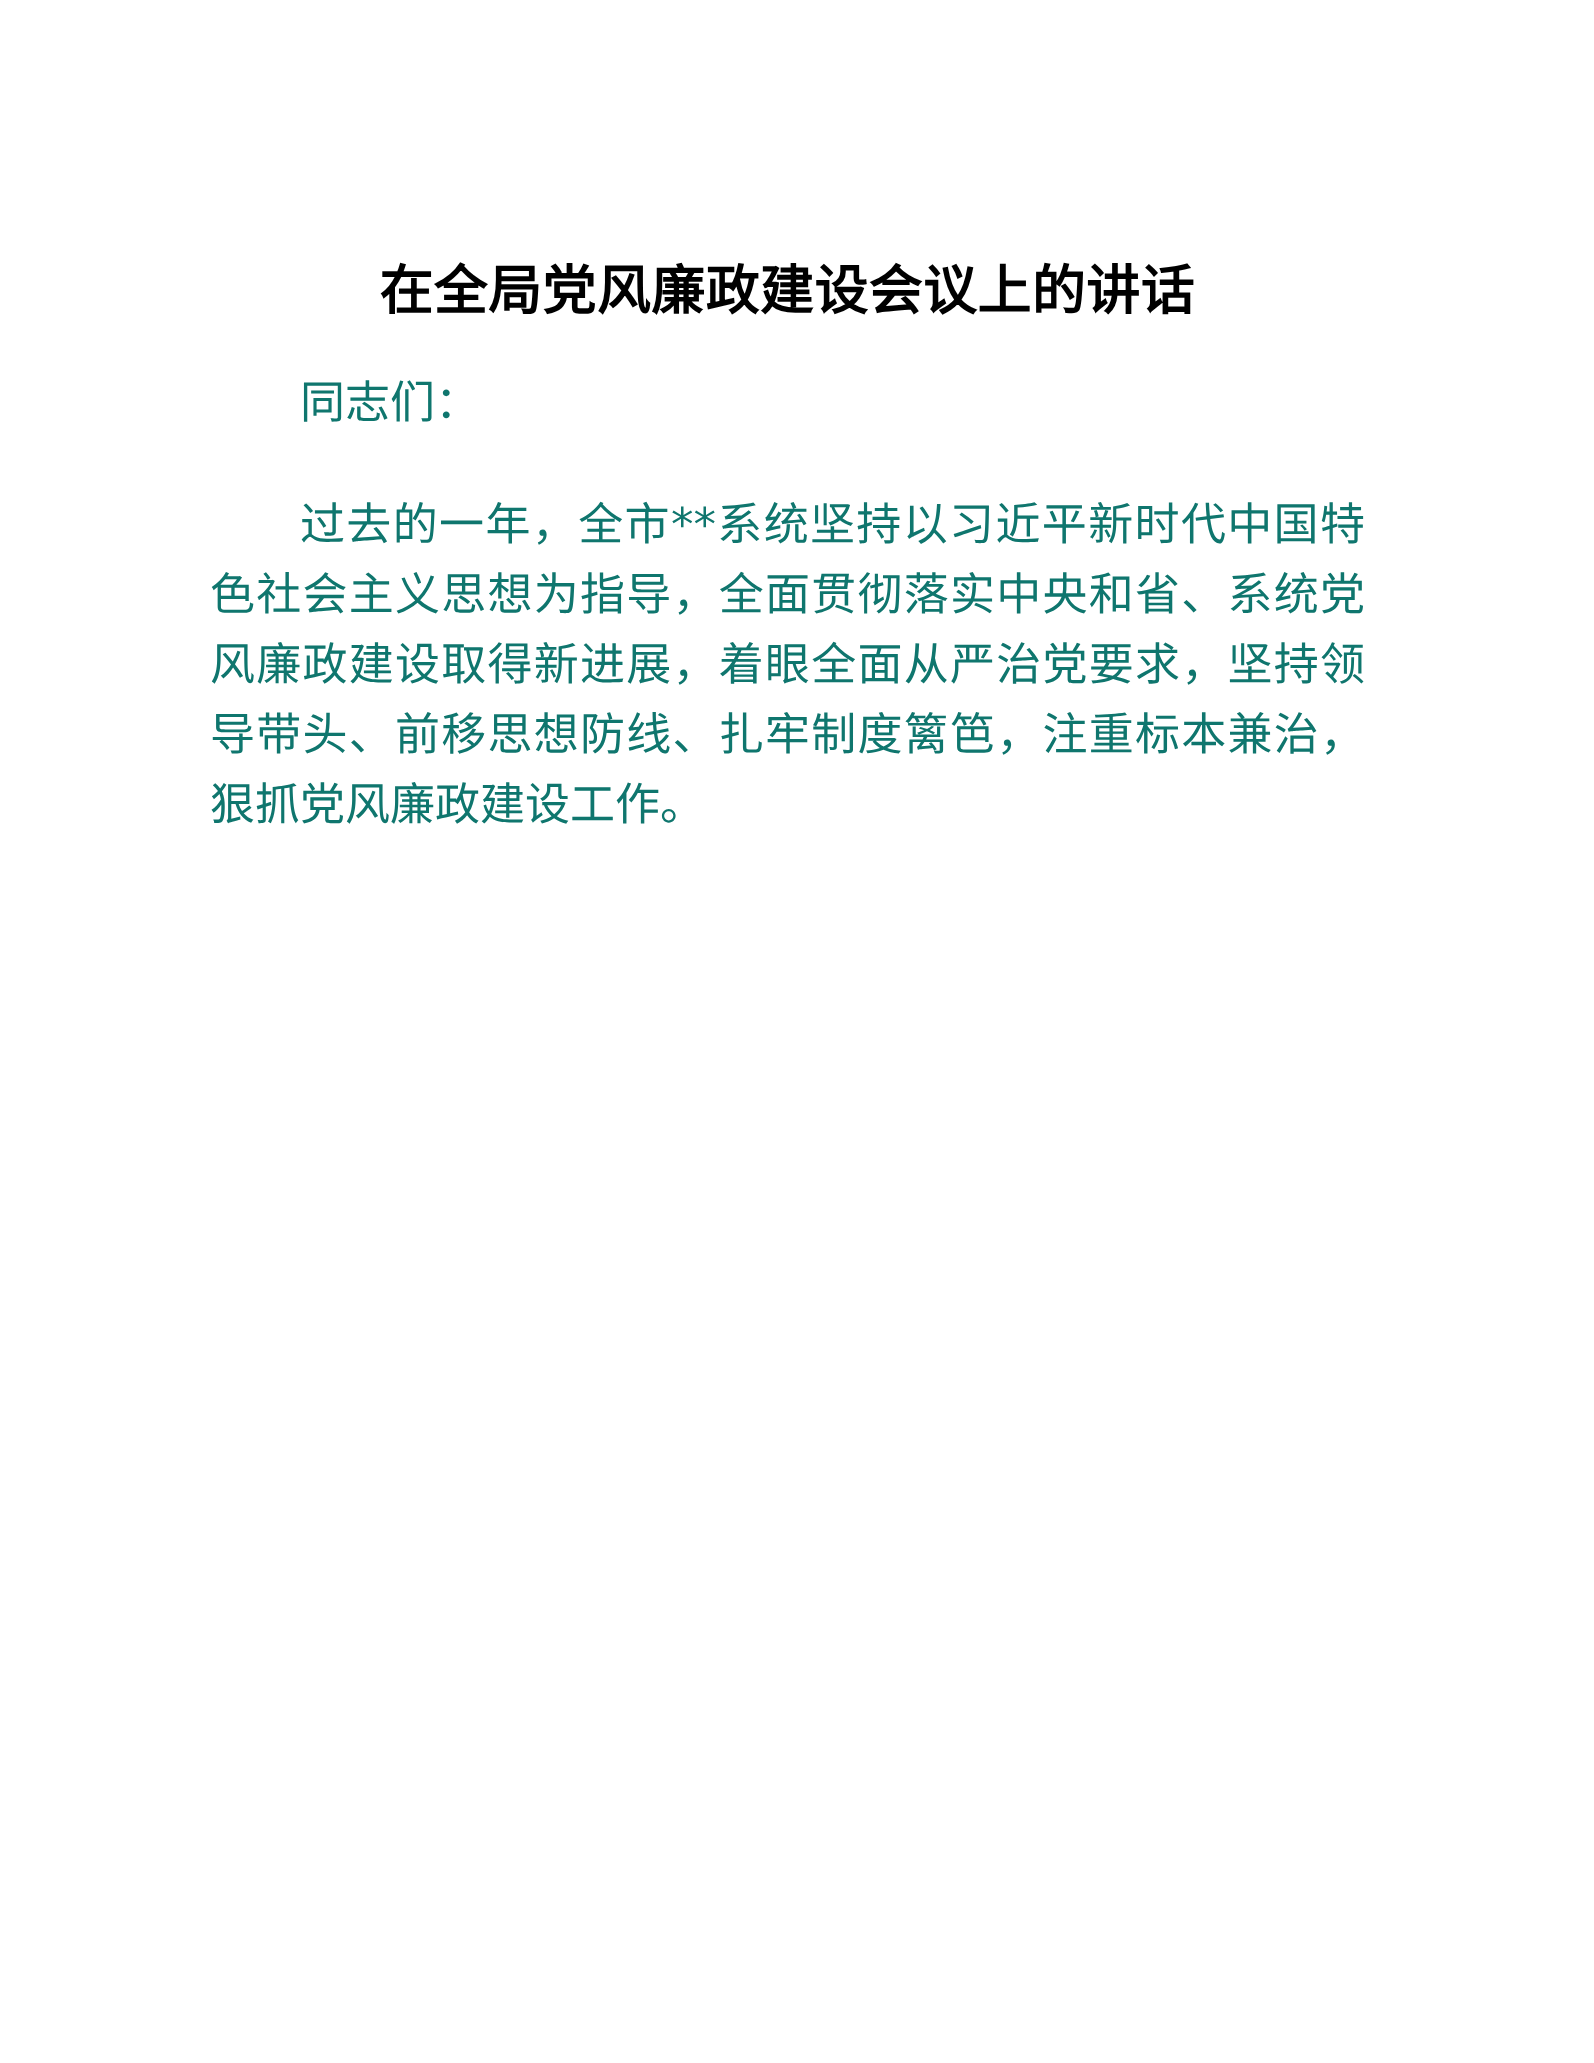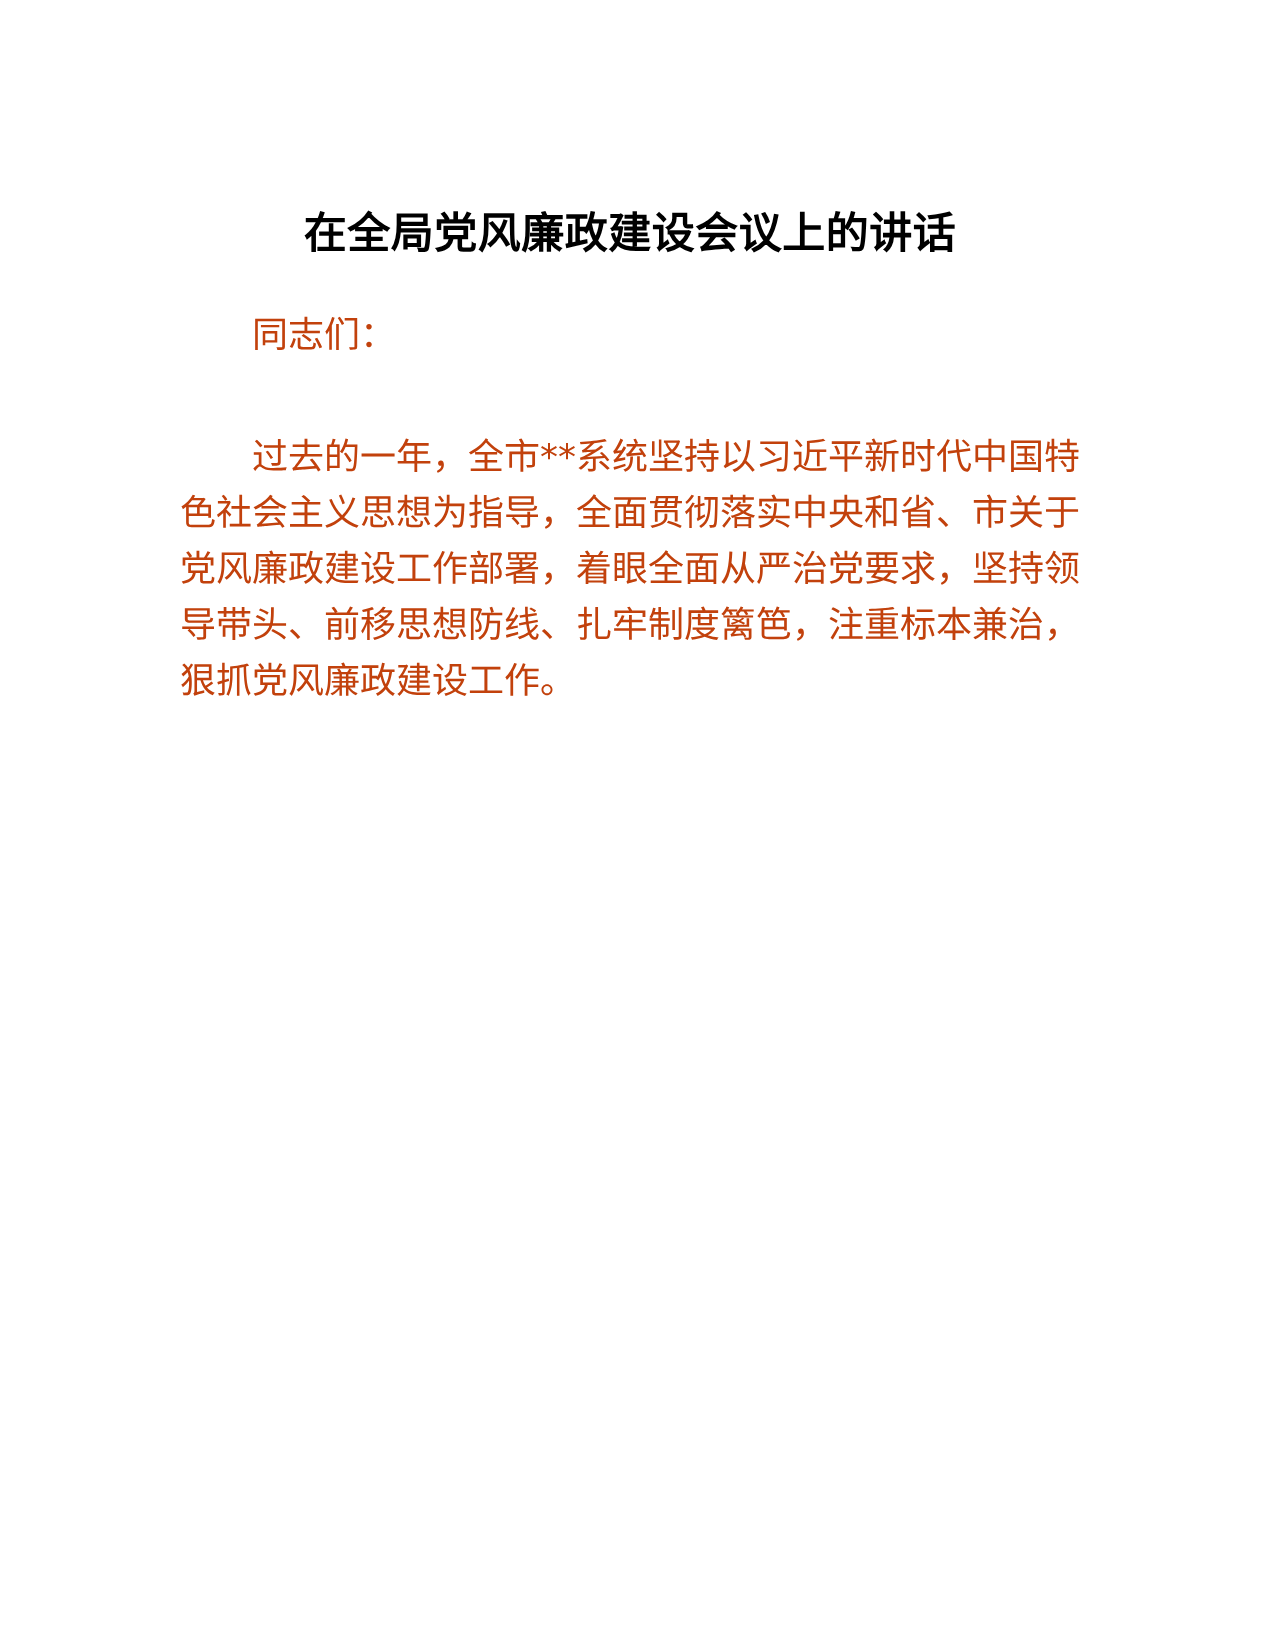--- a/index.html
+++ b/index.html
@@ -37,24 +37,24 @@
     margin: 0;
     padding-top: 205px;
     padding-bottom: 0;
     white-space: nowrap;
   }
 
   .para {
     font-family: "DejaVu Sans", "Liberation Sans", sans-serif;
     font-size: 36px;
     line-height: 56px;
-    color: #c2410c;
+    color: #0f766e;
     text-align: justify;
     text-justify: inter-ideograph;
-    margin: 12px;
+    margin: 0;
     letter-spacing: 0px;
     word-break: break-all;
   }
 
   .para.indent {
     text-indent: 72px;
   }
 
   
   .gap-salutation { height: 34px; }
@@ -74,19 +74,19 @@
     <p class="para indent">同志们：</p>
 
     <div class="gap-para"></div>
 
 
     <div class="gap-section"></div>
 
 
     <div class="gap-para"></div>
 
-    <p class="para indent">过去的一年，全市**系统坚持以习近平新时代中国特色社会主义思想为指导，全面贯彻落实中央和省、市关于党风廉政建设工作部署，着眼全面从严治党要求，坚持领导带头、前移思想防线、扎牢制度篱笆，注重标本兼治，狠抓党风廉政建设工作。</p>
+    <p class="para indent">过去的一年，全市**系统坚持以习近平新时代中国特色社会主义思想为指导，全面贯彻落实中央和省、系统党风廉政建设取得新进展，着眼全面从严治党要求，坚持领导带头、前移思想防线、扎牢制度篱笆，注重标本兼治，狠抓党风廉政建设工作。</p>
 
     <div class="gap-para"></div>
 
 
   </div>
 </div>
 
 </body></html>

